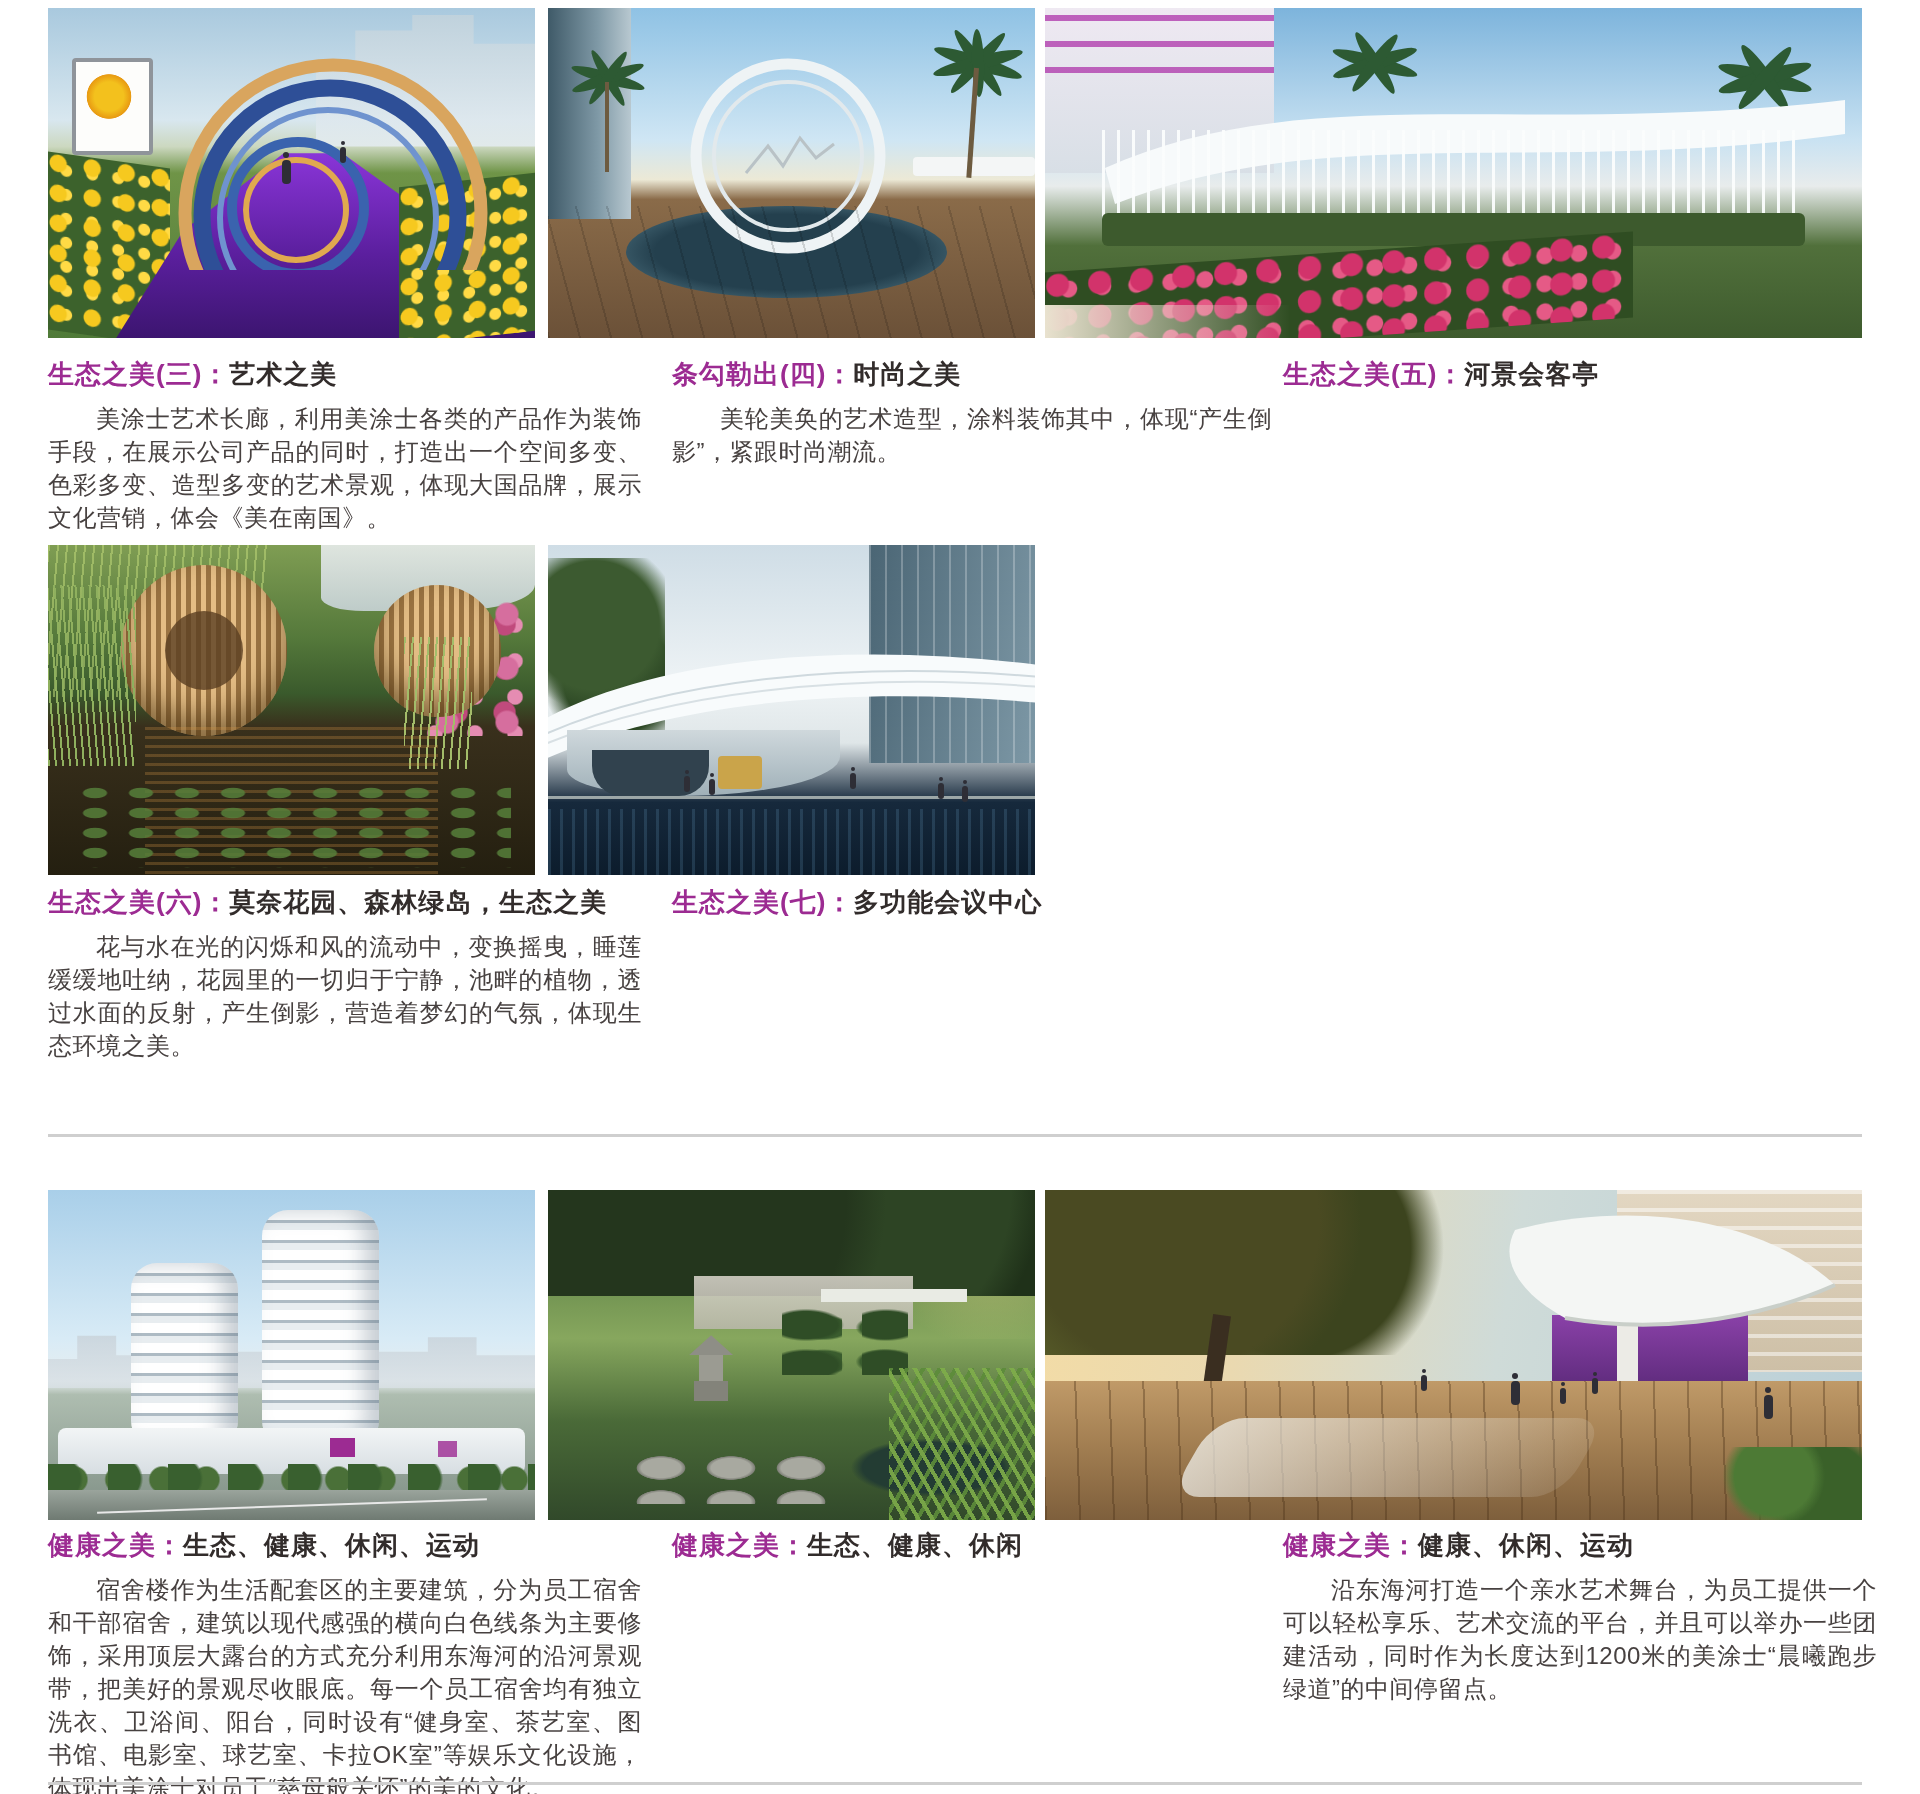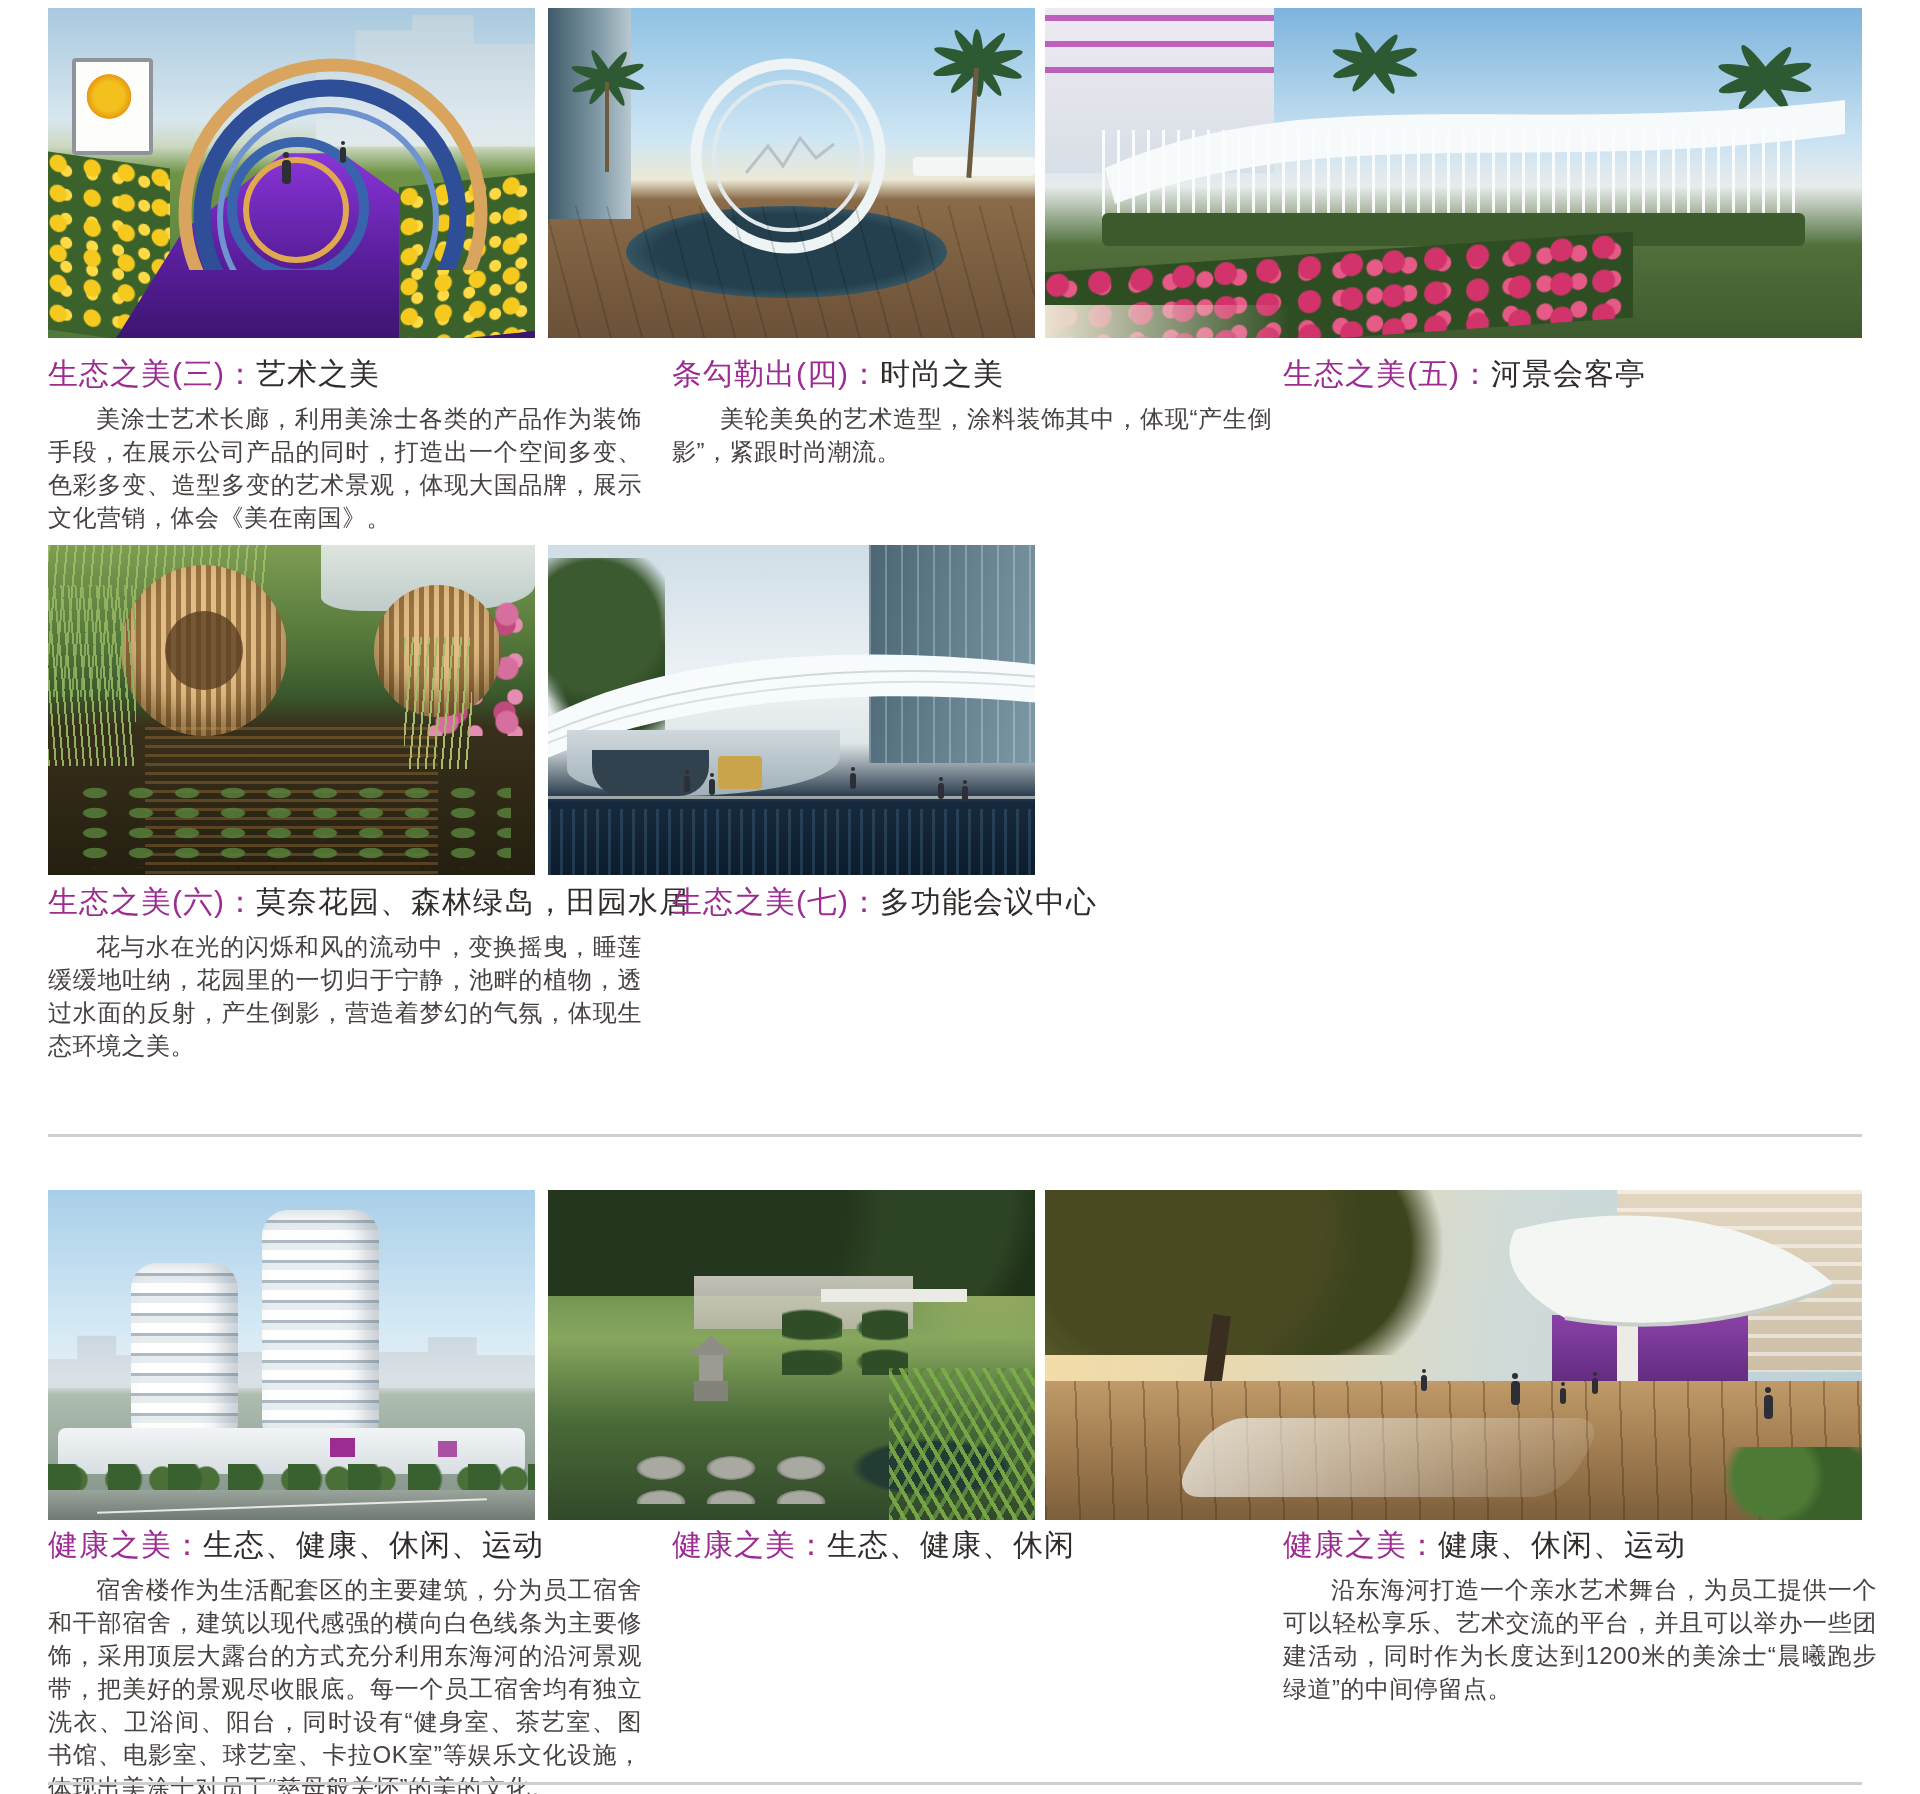--- a/index.html
+++ b/index.html
@@ -1,21 +1,21 @@
 <!DOCTYPE html>
 <html style="--accent: #9c2b92; --heading: #322c2b; --body: #474140; --divider: #cfcfcf;"><head>
 <meta charset="utf-8">
 <style>
   html,body{margin:0;padding:0;background:#fff;}
   #page{position:relative;width:1920px;height:1794px;background:#ffffff;overflow:hidden;
         font-family:"Liberation Sans","DejaVu Sans",sans-serif;}
 
   
   .cap{position:absolute;}
-  .ttl{margin:0 0 10px 0;font-size:30px;font-weight:normal;line-height:36px;white-space:nowrap;
+  .ttl{margin:0 0 10px 0;font-size:26px;font-weight:bold;line-height:36px;white-space:nowrap;
        color:var(--heading,#322c2b);letter-spacing:1px;}
   .ttl .acc{color:var(--accent,#9c2b92);}
   .bd{margin:0;font-size:24px;line-height:33px;letter-spacing:.5px;color:var(--body,#474140);
       text-align:justify;text-indent:2em;}
   .cap1{left:48px;top:356px;width:594px}
   .cap2{left:672px;top:356px;width:600px}
   .cap3{left:1283px;top:356px;width:594px}
   .cap4{left:48px;top:884px;width:594px}
   .cap5{left:672px;top:884px;width:600px}
   .cap6{left:48px;top:1527px;width:594px}
@@ -359,21 +359,21 @@
   <section class="cap cap2">
     <h3 class="ttl"><span class="acc">条勾勒出(四)：</span><span>时尚之美</span></h3>
     <p class="bd">美轮美奂的艺术造型，涂料装饰其中，体现“产生倒影”，紧跟时尚潮流。</p>
   </section>
 
   <section class="cap cap3">
     <h3 class="ttl"><span class="acc">生态之美(五)：</span><span>河景会客亭</span></h3>
   </section>
 
   <section class="cap cap4">
-    <h3 class="ttl"><span class="acc">生态之美(六)：</span><span>莫奈花园、森林绿岛，田园水居</span></h3>
+    <h3 class="ttl"><span class="acc">生态之美(六)：</span><span>莫奈花园、森林绿岛，生态之美</span></h3>
     <p class="bd">花与水在光的闪烁和风的流动中，变换摇曳，睡莲缓缓地吐纳，花园里的一切归于宁静，池畔的植物，透过水面的反射，产生倒影，营造着梦幻的气氛，体现生态环境之美。</p>
   </section>
 
   <section class="cap cap5">
     <h3 class="ttl"><span class="acc">生态之美(七)：</span><span>多功能会议中心</span></h3>
   </section>
 
   <div class="rule rule1"></div>
 
   <section class="cap cap6">

